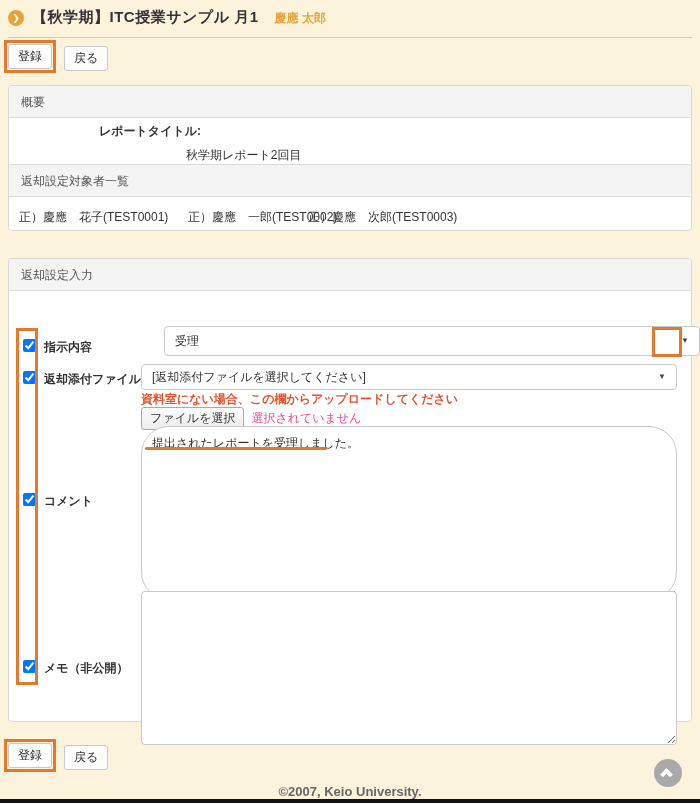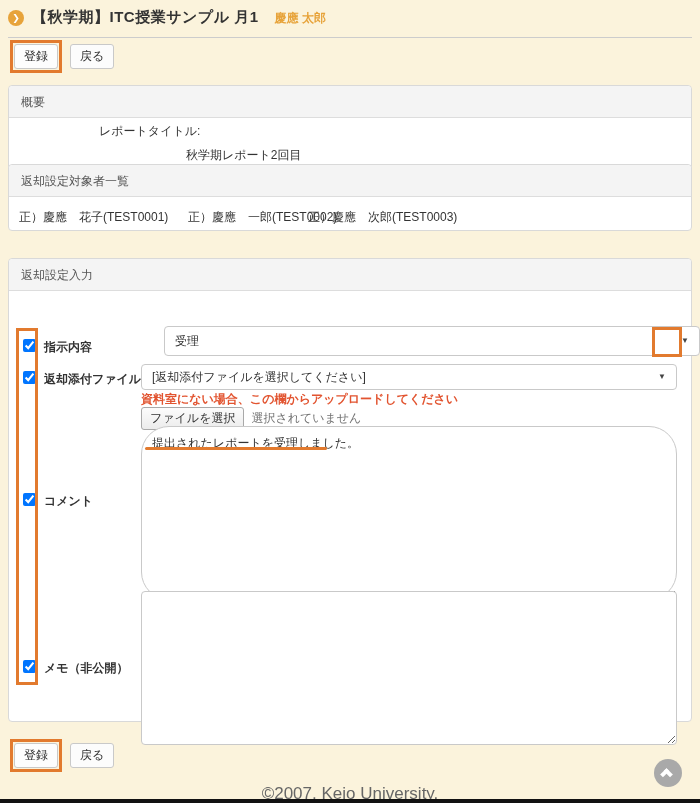--- a/index.html
+++ b/index.html
@@ -16,21 +16,21 @@
   
   .hdr{position:absolute;top:8px;left:8px;display:flex;align-items:center;}
   .hdr-icon{
     width:16px;height:16px;border-radius:50%;background:var(--accent-link);
     color:#fff;font-size:9px;font-weight:bold;line-height:16px;text-align:center;flex:0 0 16px;
   }
   .page-title{font-size:15px;font-weight:bold;color:#333;margin-left:8px;letter-spacing:.5px;}
   .user-link{font-size:12px;font-weight:bold;color:var(--accent-link);margin-left:16px;margin-top:2px;}
   .rule{position:absolute;top:37px;left:8px;right:8px;border-top:1px solid #ccc;}
   
-  .toolbar{position:absolute;left:10px;display:flex;align-items:flex-start;}
+  .toolbar{position:absolute;left:4px;display:flex;align-items:center;}
   .toolbar.top{top:40px;}
   .toolbar.bottom{top:739px;}
   .ann-wrap{border:3px solid var(--annotation);padding:1px;}
   .btn{
     display:inline-block;font-size:12px;color:#333;background:#fdfdfd;
     border:1px solid #c9c9c9;border-radius:3px;padding:5px 9px;line-height:13px;cursor:pointer;
   }
   .btn.back{margin-left:8px;margin-top:4px;background:#fcfcfc;}
   
   .panel{
@@ -39,21 +39,21 @@
   }
   .panel-hd{
     height:32px;background:#f4f4f4;border-bottom:1px solid #ddd;
     border-radius:4px 4px 0 0;font-size:12px;color:#555;
     padding:9px 12px;line-height:14px;
   }
   .panel-bd{position:relative;}
   #panel-overview{top:85px;height:88px;}
   #panel-targets{top:164px;height:67px;}
   #panel-form{top:258px;height:464px;}
-  .rt-label{position:absolute;left:90px;top:5px;font-size:12px;font-weight:normal;}
+  .rt-label{position:absolute;left:90px;top:5px;font-size:12px;font-weight:bold;}
   .rt-value{position:absolute;left:177px;top:5px;font-size:12px;margin-top:24px;}
   .student{position:absolute;top:12px;font-size:12px;white-space:nowrap;}
   .student.s0{left:10px;}
   .student.s1{left:155px;margin-left:24px;}
   .student.s2{left:299px;}
   
   .chk{position:absolute;left:14px;width:13px;height:13px;}
   .f-label{position:absolute;left:35px;font-size:12px;font-weight:bold;white-space:nowrap;}
   .selectbox{
     position:absolute;left:132px;width:536px;background:#fff;
@@ -65,21 +65,21 @@
     font-size:8px;color:#444;
   }
   #sel-instruction{top:35px;height:30px;line-height:28px;margin-left:23px;}
   #sel-attachment{top:73px;height:26px;line-height:24px;}
   .note-red{position:absolute;left:132px;top:100px;font-size:12px;color:var(--note);white-space:nowrap;font-weight:bold;}
   .file-row{position:absolute;left:132px;top:116px;display:flex;align-items:center;}
   .file-btn{
     font-size:12px;color:#333;background:linear-gradient(#fcfcfc,#ececec);
     border:1px solid #a9a9a9;border-radius:3px;padding:2px 8px;cursor:pointer;
   }
-  .file-status{font-size:12px;color:#737373;margin-left:7px;font-family:Liberation Serif, serif;}
+  .file-status{font-size:12px;color:#ec4899;margin-left:7px;font-family:Liberation Serif, serif;}
   .tarea{
     position:absolute;left:132px;width:536px;border:1px solid #c9c9c9;border-radius:4px;
     font-size:12px;color:#333;padding:8px 10px;resize:both;outline:none;
     font-family:"Liberation Sans","DejaVu Sans",sans-serif;
   }
   #ta-comment{top:135px;height:174px;border-radius:28px;}
   #ta-memo{top:300px;height:154px;}
   
   .ann-box-arrow{
     position:absolute;left:643px;top:36px;width:30px;height:30px;
@@ -87,21 +87,21 @@
   }
   .ann-box-checks{
     position:absolute;left:7px;top:37px;width:22px;height:357px;
     border:3px solid var(--annotation);pointer-events:none;
   }
   .ann-underline{
     position:absolute;left:136px;top:156px;width:182px;height:3px;
     background:var(--annotation);border-radius:2px;pointer-events:none;
   }
   
-  .footer{position:absolute;top:784px;left:0;width:100%;text-align:center;font-size:17px;color:#666;}
+  .footer{position:absolute;top:784px;left:0;width:100%;text-align:center;font-size:13px;color:#666;font-weight:bold;}
   .scroll-top{
     position:absolute;left:654px;top:759px;width:28px;height:28px;border-radius:50%;
     background:#a9a9a9;cursor:pointer;
   }
   .scroll-top .chev{
     position:absolute;left:8px;top:11px;width:9px;height:9px;
     border-top:4px solid #fff;border-right:4px solid #fff;transform:rotate(-45deg);
   }
   .bottom-bar{position:absolute;bottom:0;left:0;width:100%;height:4px;background:#111;}
 </style>

